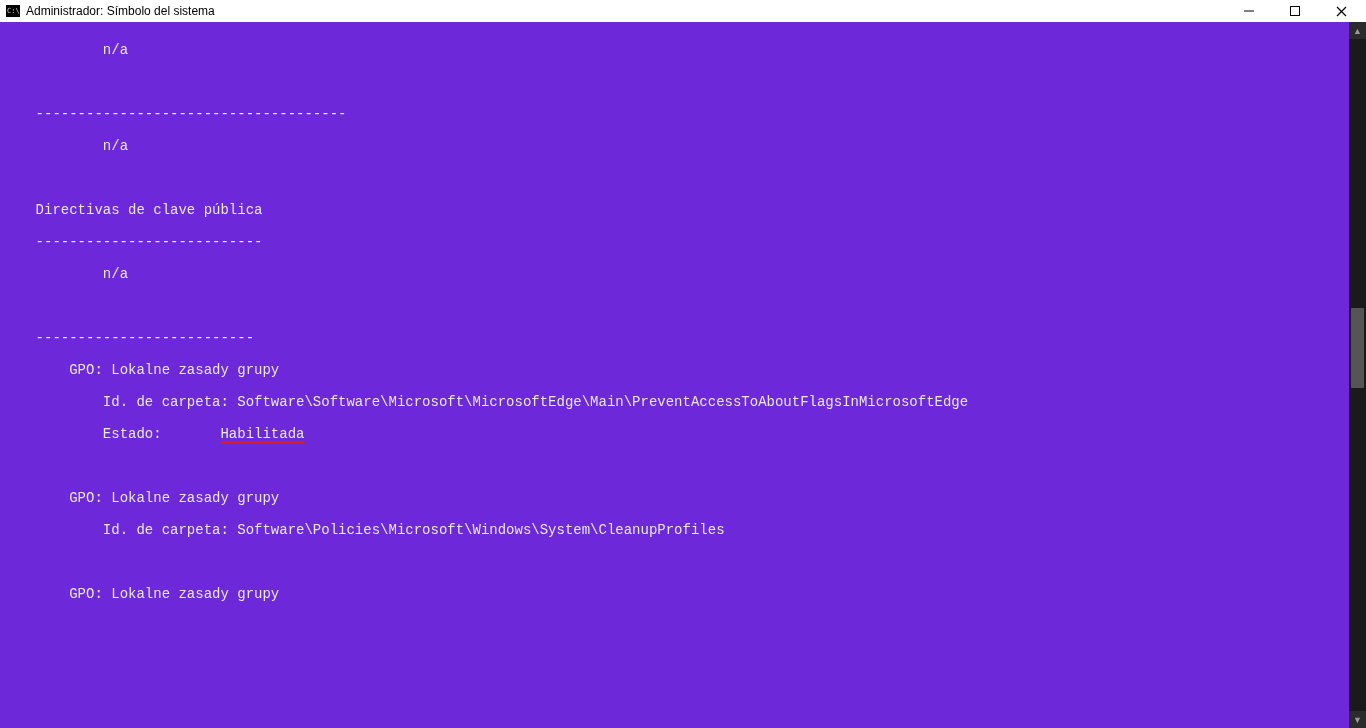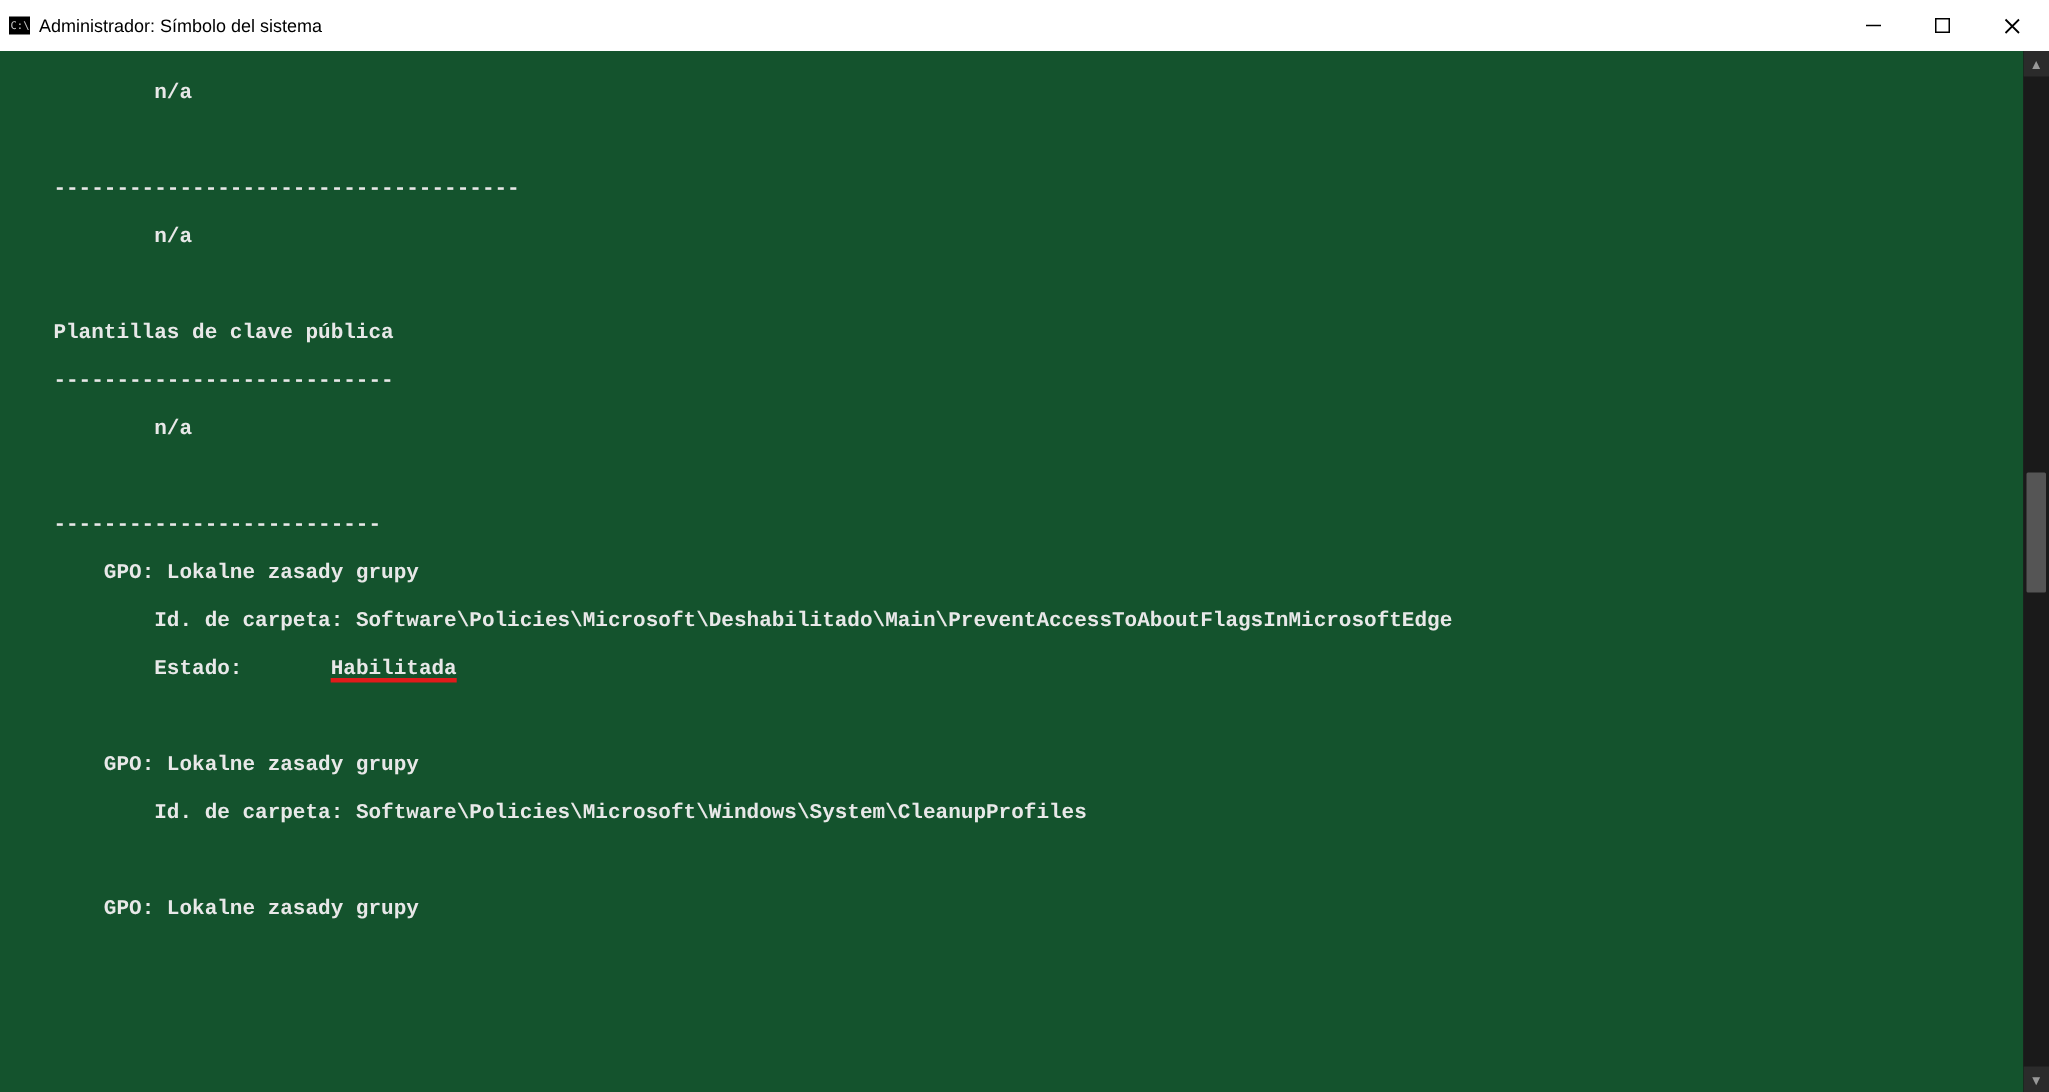--- a/index.html
+++ b/index.html
@@ -6,21 +6,21 @@
   body {
     font-family: "Segoe UI", Tahoma, sans-serif;
     background: #fff;
     width: 1366px;
     height: 728px;
     overflow: hidden;
     display: flex;
     flex-direction: column;
   }
   .titlebar {
-    height: 34px;
+    height: 22px;
     background: #fff;
     display: flex;
     align-items: center;
     padding: 0 2px 0 6px;
     font-size: 12px;
     color: #000;
     flex: 0 0 auto;
   }
   .titlebar .app-icon {
     width: 14px;
@@ -55,29 +55,28 @@
   .winbtn svg { display: block; }
 
   .console-wrap {
     flex: 1 1 auto;
     display: flex;
     background: #000;
     overflow: hidden;
   }
   .console {
     flex: 1 1 auto;
-    background: #14532d;
+    background: #6d28d9;
     color: #e8e8e8;
     font-family: Consolas, "Courier New", monospace;
     font-size: 14px;
     line-height: 16px;
     white-space: pre;
     padding: 4px 0 0 2px;
     overflow: hidden;
-    font-weight: bold;
   }
   .scrollbar {
     width: 17px;
     background: #2b2b2b;
     display: flex;
     flex-direction: column;
     flex: 0 0 auto;
   }
   .sb-arrow {
     height: 17px;
@@ -133,27 +132,27 @@
   </div>
 </div>
 
 <div class="console-wrap">
   <div class="console">
 <span class="line"><span>            </span><span>n/a</span></span>
 <span class="line"> </span>
 <span class="line">    -------------------------------------</span>
 <span class="line"><span>            </span><span>n/a</span></span>
 <span class="line"> </span>
-<span class="line">    Plantillas de clave pública</span>
+<span class="line">    Directivas de clave pública</span>
 <span class="line">    ---------------------------</span>
 <span class="line"><span>            </span><span>n/a</span></span>
 <span class="line"> </span>
 <span class="line">    --------------------------</span>
 <span class="line"><span>        </span><span>GPO: Lokalne zasady grupy</span></span>
-<span class="line"><span>            </span><span>Id. de carpeta: </span><span>Software\Policies\Microsoft\Deshabilitado\Main\PreventAccessToAboutFlagsInMicrosoftEdge</span></span>
+<span class="line"><span>            </span><span>Id. de carpeta: </span><span>Software\Software\Microsoft\MicrosoftEdge\Main\PreventAccessToAboutFlagsInMicrosoftEdge</span></span>
 <span class="line"><span>            </span><span>Estado:      </span> <span class="underline-red">Habilitada</span></span>
 <span class="line"> </span>
 <span class="line"><span>        </span><span>GPO: Lokalne zasady grupy</span></span>
 <span class="line"><span>            </span><span>Id. de carpeta: </span><span>Software\Policies\Microsoft\Windows\System\CleanupProfiles</span></span>
 <span class="line"> </span>
 <span class="line"><span>        </span><span>GPO: Lokalne zasady grupy</span></span>
 
 
 
 

